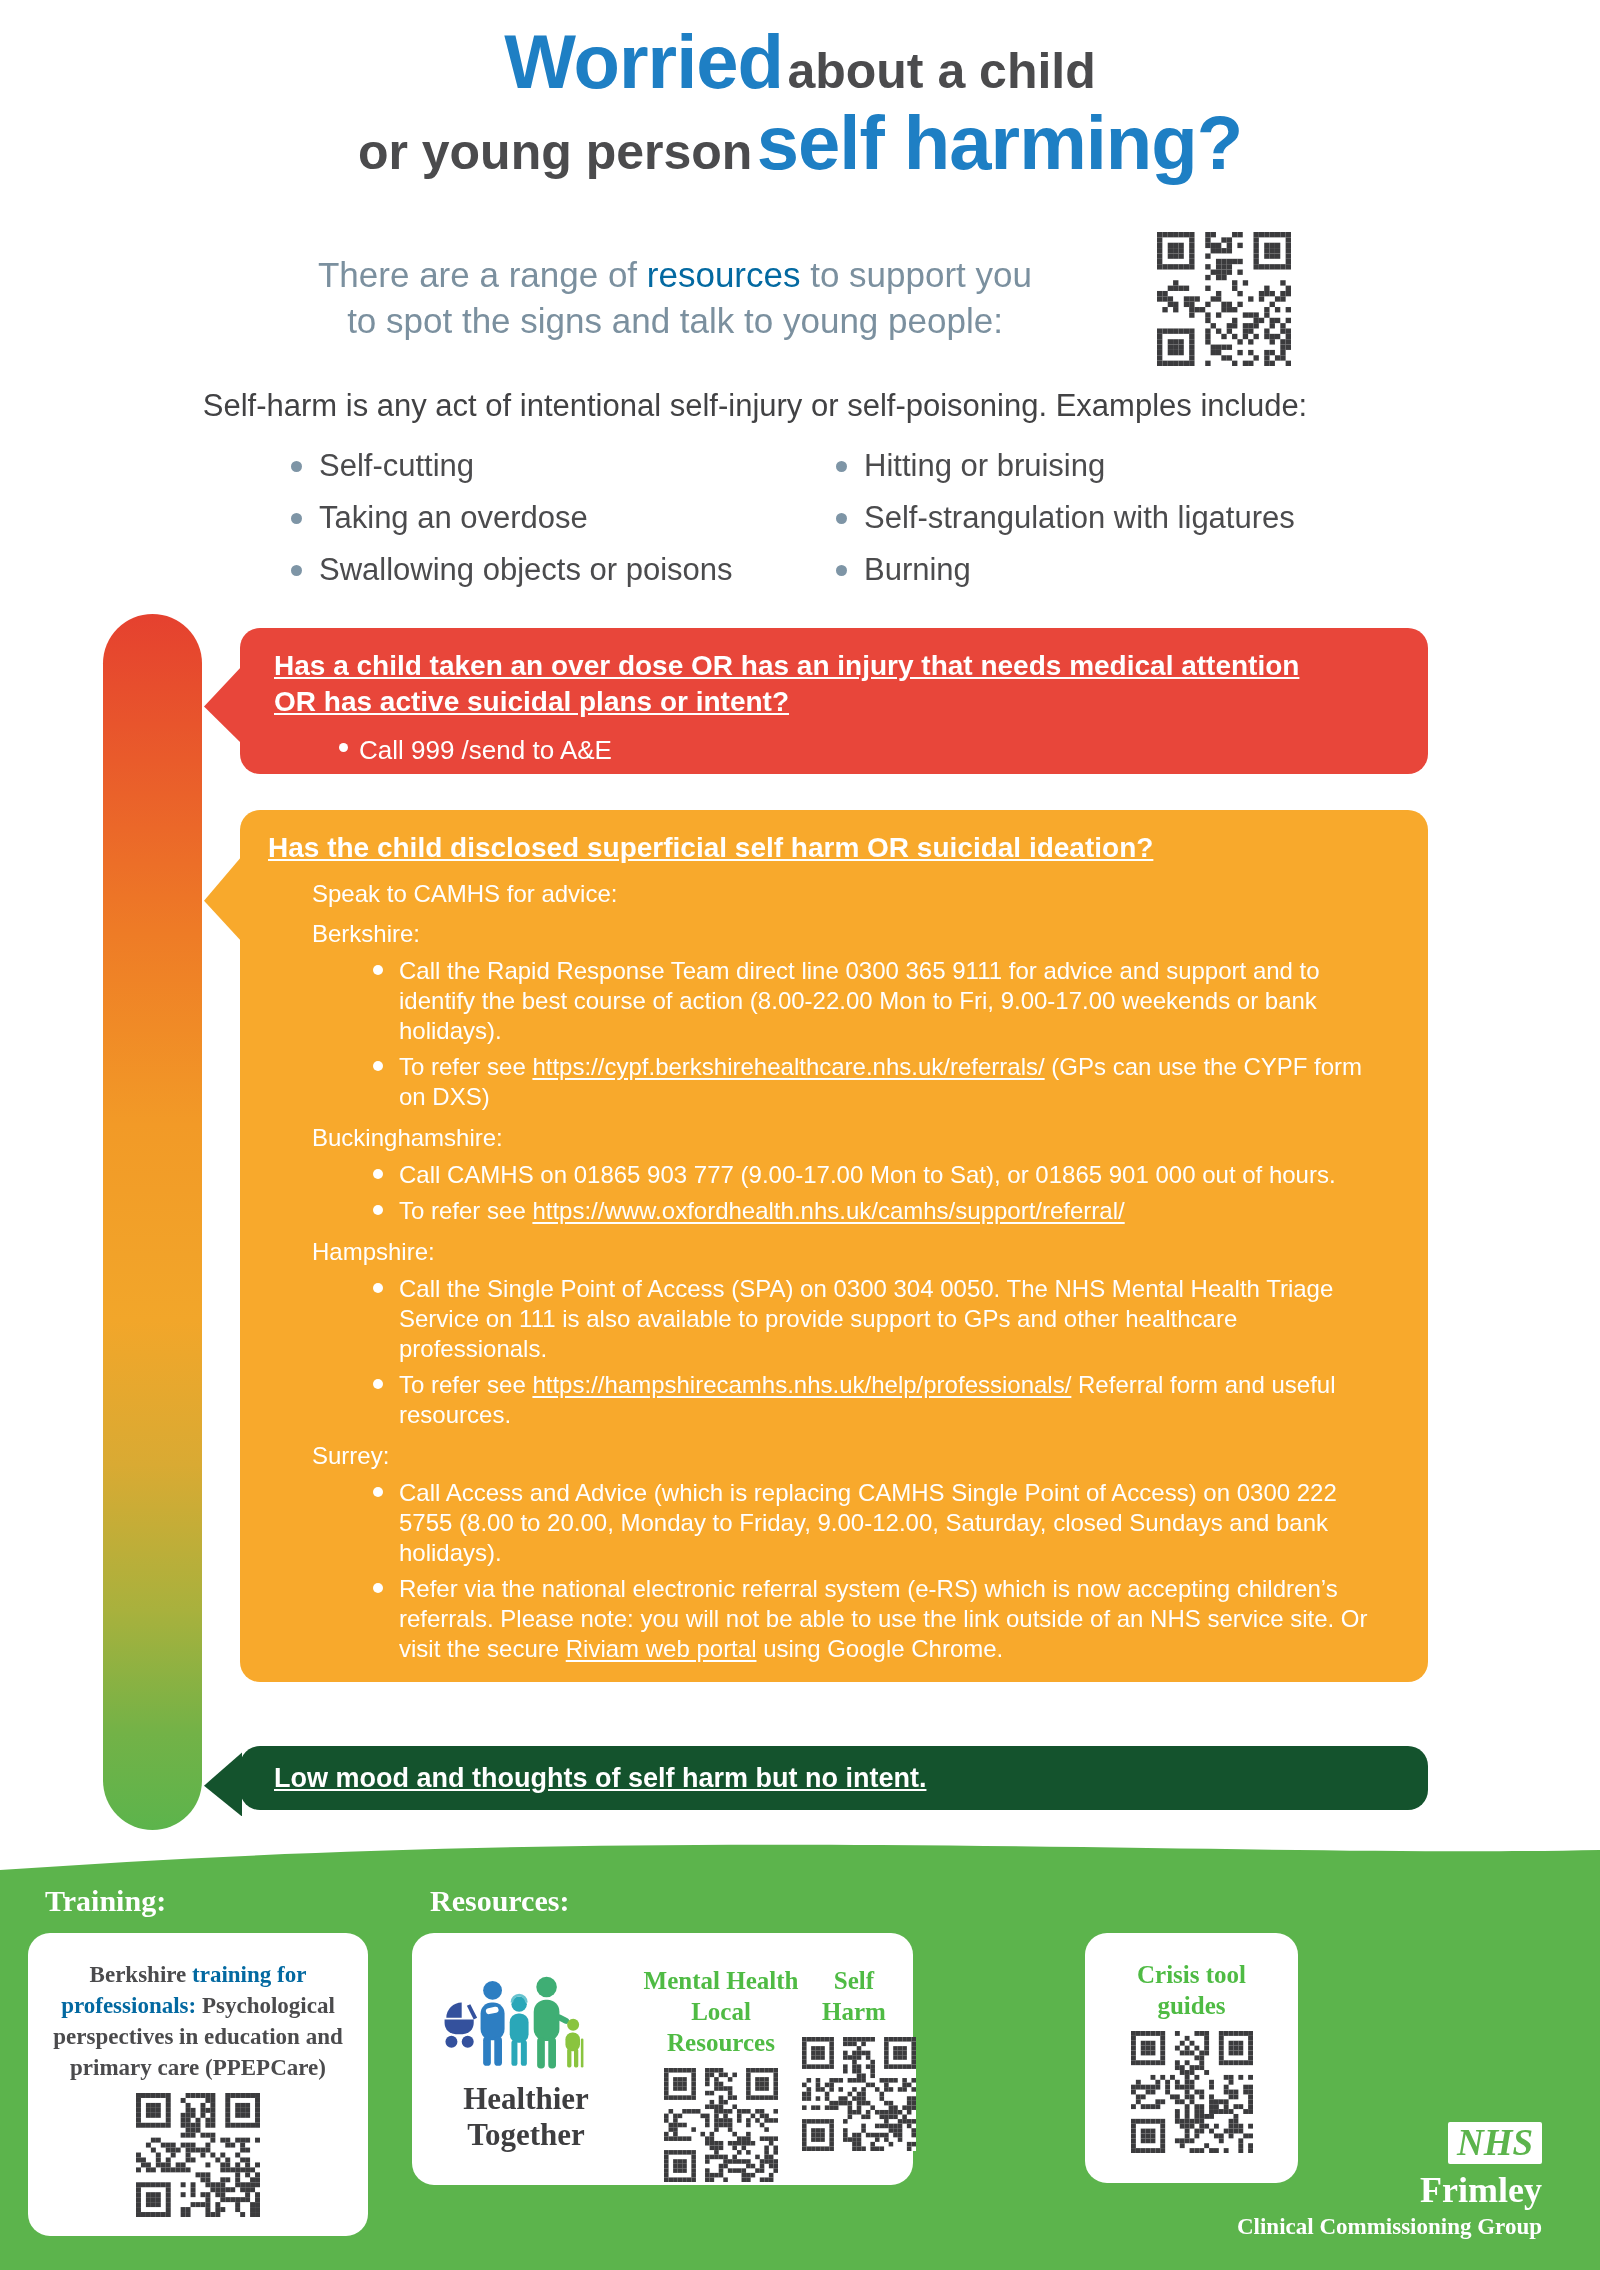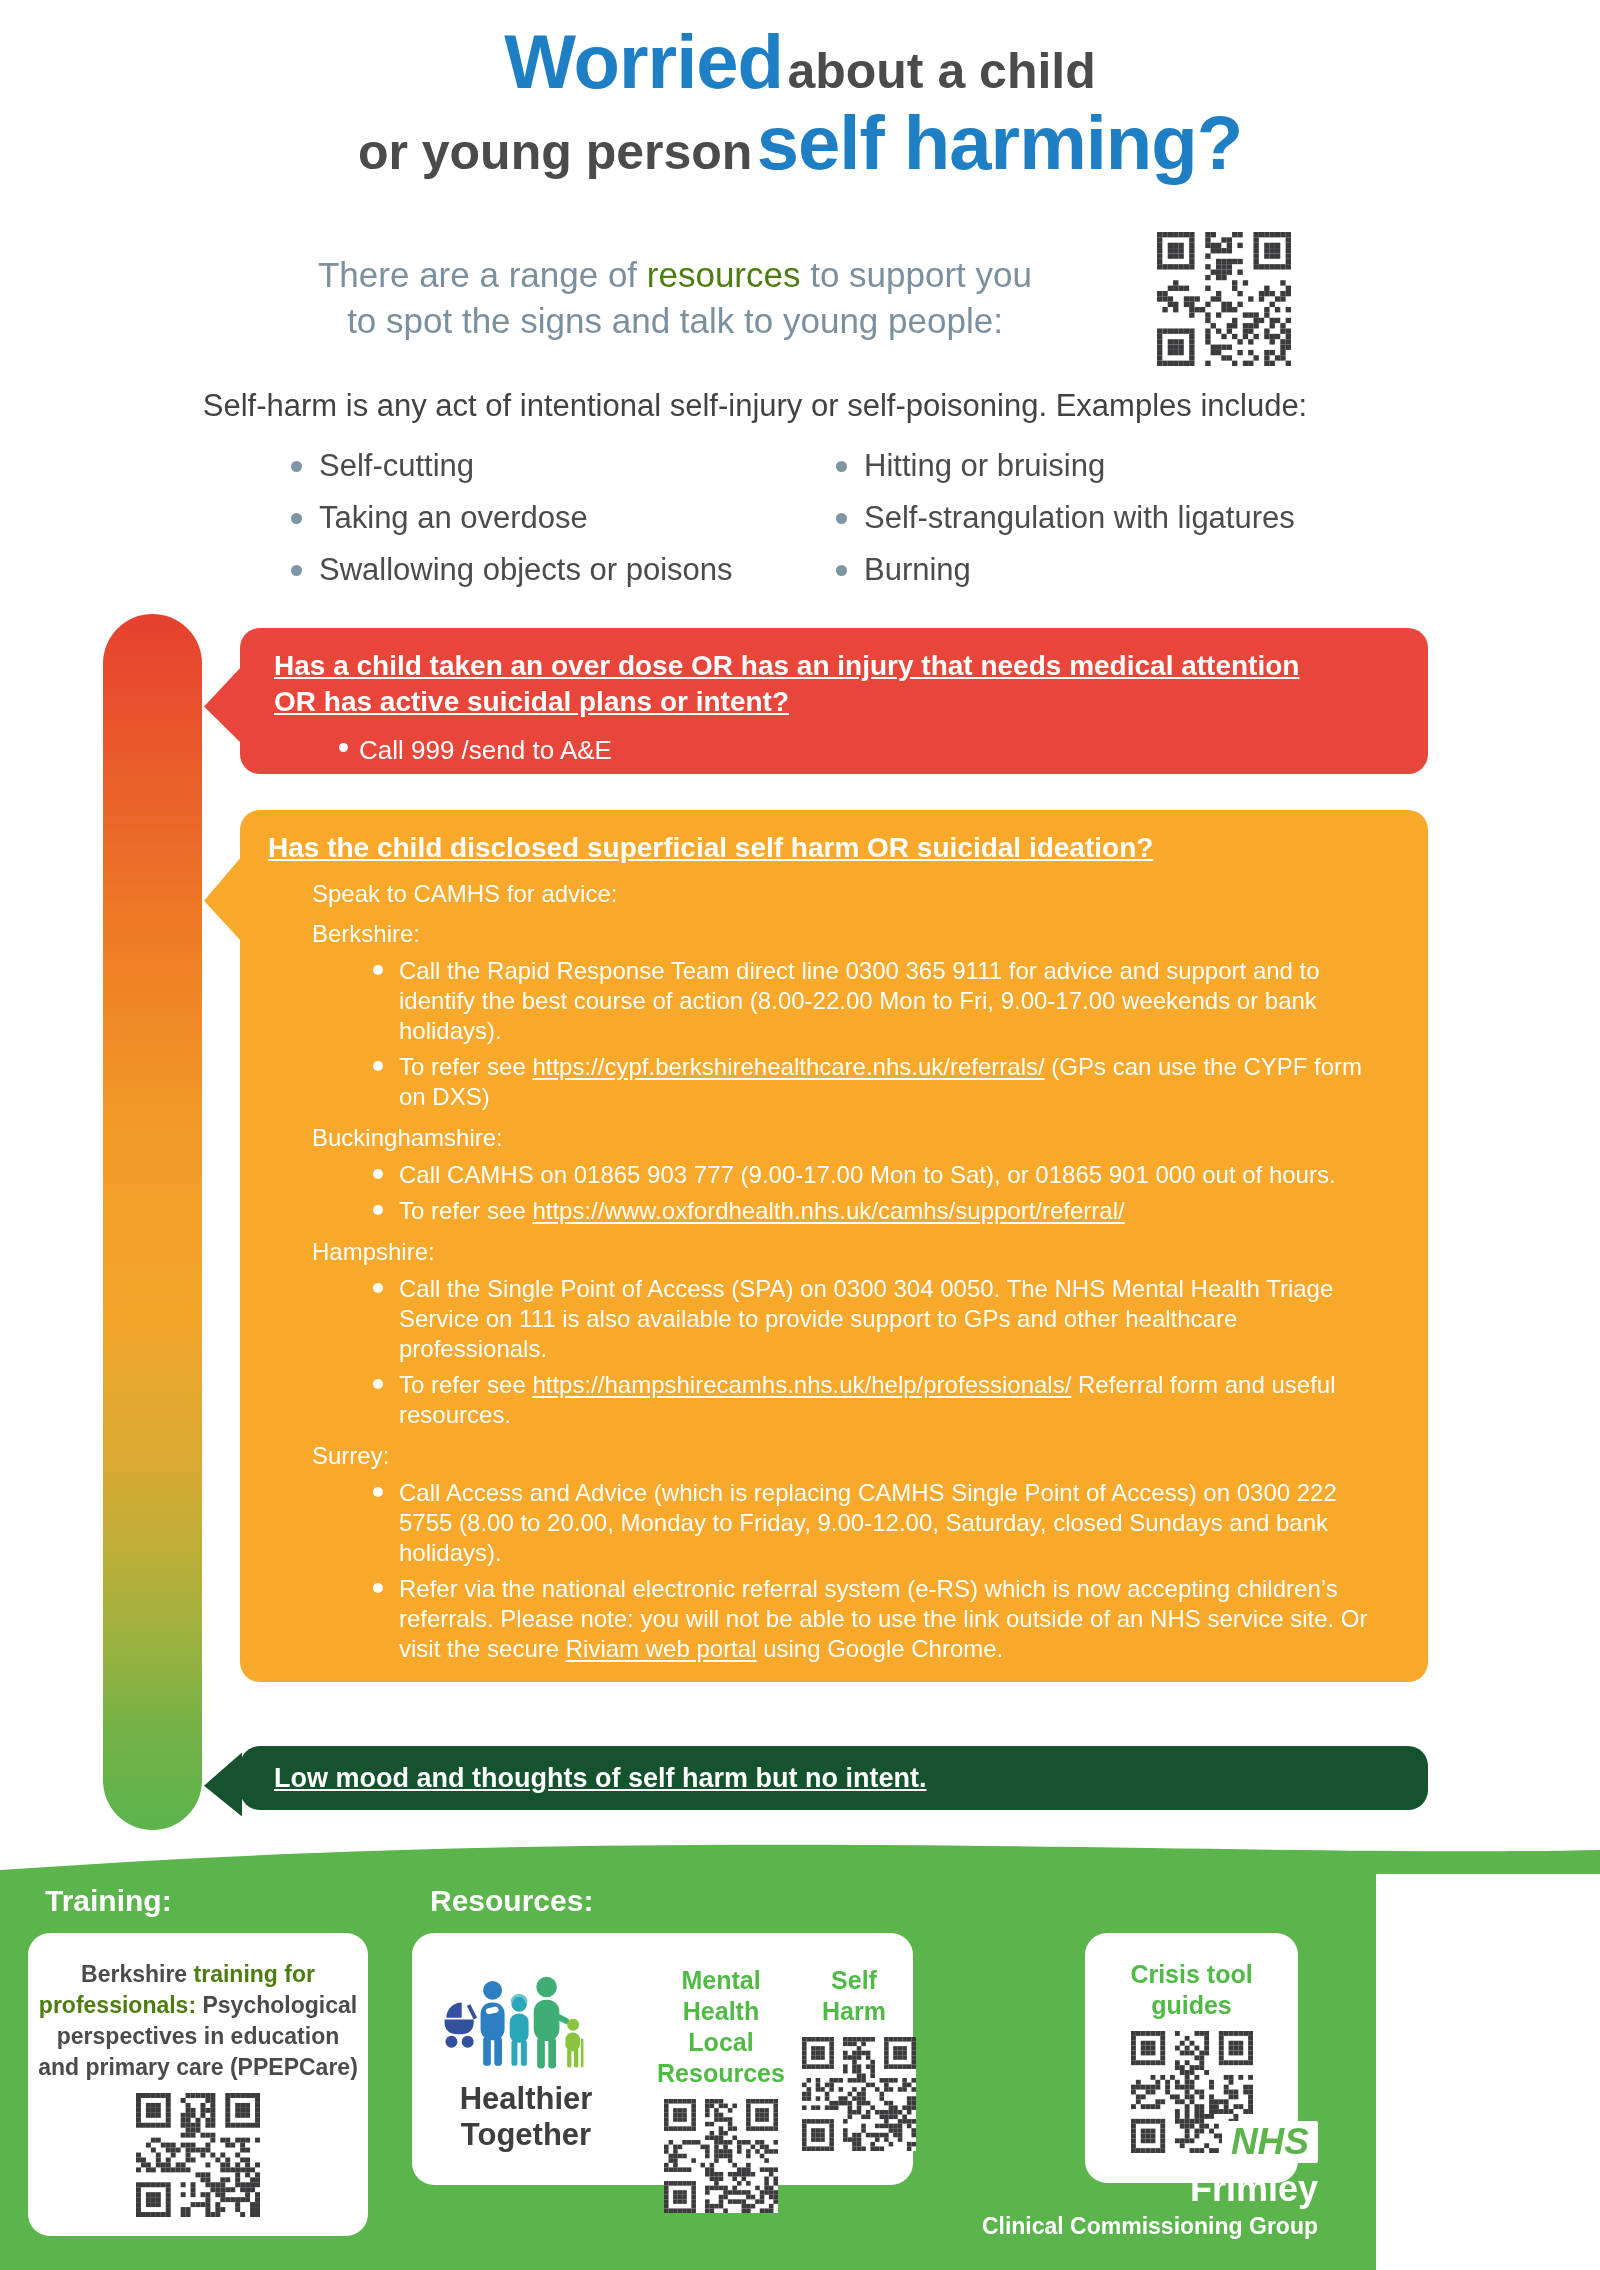--- a/index.html
+++ b/index.html
@@ -9,21 +9,21 @@
     overflow:hidden; font-family:"Liberation Sans", sans-serif; color:#4b4b4d;
   }
   
   .title { position:absolute; top:22px; left:0; width:100%; text-align:center;
            font-weight:bold; line-height:1.06; }
   .title .big { font-size:76px; color:#1e7fc4; letter-spacing:-1px; }
   .title .mid { font-size:50px; color:#4b4b4d; }
   
   .subtitle { position:absolute; top:252px; left:180px; width:990px; text-align:center;
               font-size:35px; line-height:1.3; color:#7b909f; }
-  .green-text { color:#4d7c0f; }
+  .green-text { color:#0369a1; }
   
   .qr { background:#ffffff; }
   .qr svg { display:block; }
   .qr-top { position:absolute; left:1157px; top:232px; width:134px; height:134px; }
   
   .intro { position:absolute; top:388px; left:0; width:1510px; text-align:center;
            font-size:31px; color:#424244; }
   .examples { position:absolute; top:440px; left:285px; display:flex; color:#4b4b4d; }
   .examples ul { list-style:none; width:545px; }
   .examples li { position:relative; padding-left:34px; font-size:31px; line-height:52px; }
@@ -59,22 +59,22 @@
     line-height:30px; margin-bottom:6px; max-width:1008px; }
   .box.orange ul.bullets li::before { content:""; position:absolute; left:0; top:9px;
     width:10px; height:10px; border-radius:50%; background:#ffffff; }
   .box.red ul.bullets { margin:14px 0 0 99px; }
   .box.red ul.bullets li { position:relative; padding-left:20px; font-size:26px; }
   .box.red ul.bullets li::before { content:""; position:absolute; left:0; top:8px;
     width:9px; height:9px; border-radius:50%; background:#ffffff; }
   .link { text-decoration:underline; text-underline-offset:3px; cursor:pointer; }
   
   .wave { position:absolute; left:0; top:1840px; width:1600px; height:34px; }
-  .footer { position:absolute; left:0; top:1872px; width:1376px; height:398px;
-    background:#5cb44c; color:#ffffff; }
+  .footer { position:absolute; left:0; top:1872px; width:1600px; height:398px;
+    background:#5cb44c; color:#ffffff;font-family:Liberation Serif, serif; }
   .f-label { position:absolute; top:12px; font-size:30px; font-weight:bold; }
   .training-label { left:45px; }
   .resources-label { left:430px; }
   .card { position:absolute; top:61px; background:#ffffff; border-radius:22px; color:#4b4b4d; }
   .training-card { left:28px; width:340px; height:303px; text-align:center; }
   .training-text { margin:26px auto 0; width:322px; font-size:23px; line-height:31px;
     font-weight:bold; }
   .training-card .qr { width:124px; height:124px; margin:10px auto 0; }
   .resources-card { left:412px; width:501px; height:252px; display:flex; }
   .ht { width:228px; text-align:center; padding-top:38px; }

